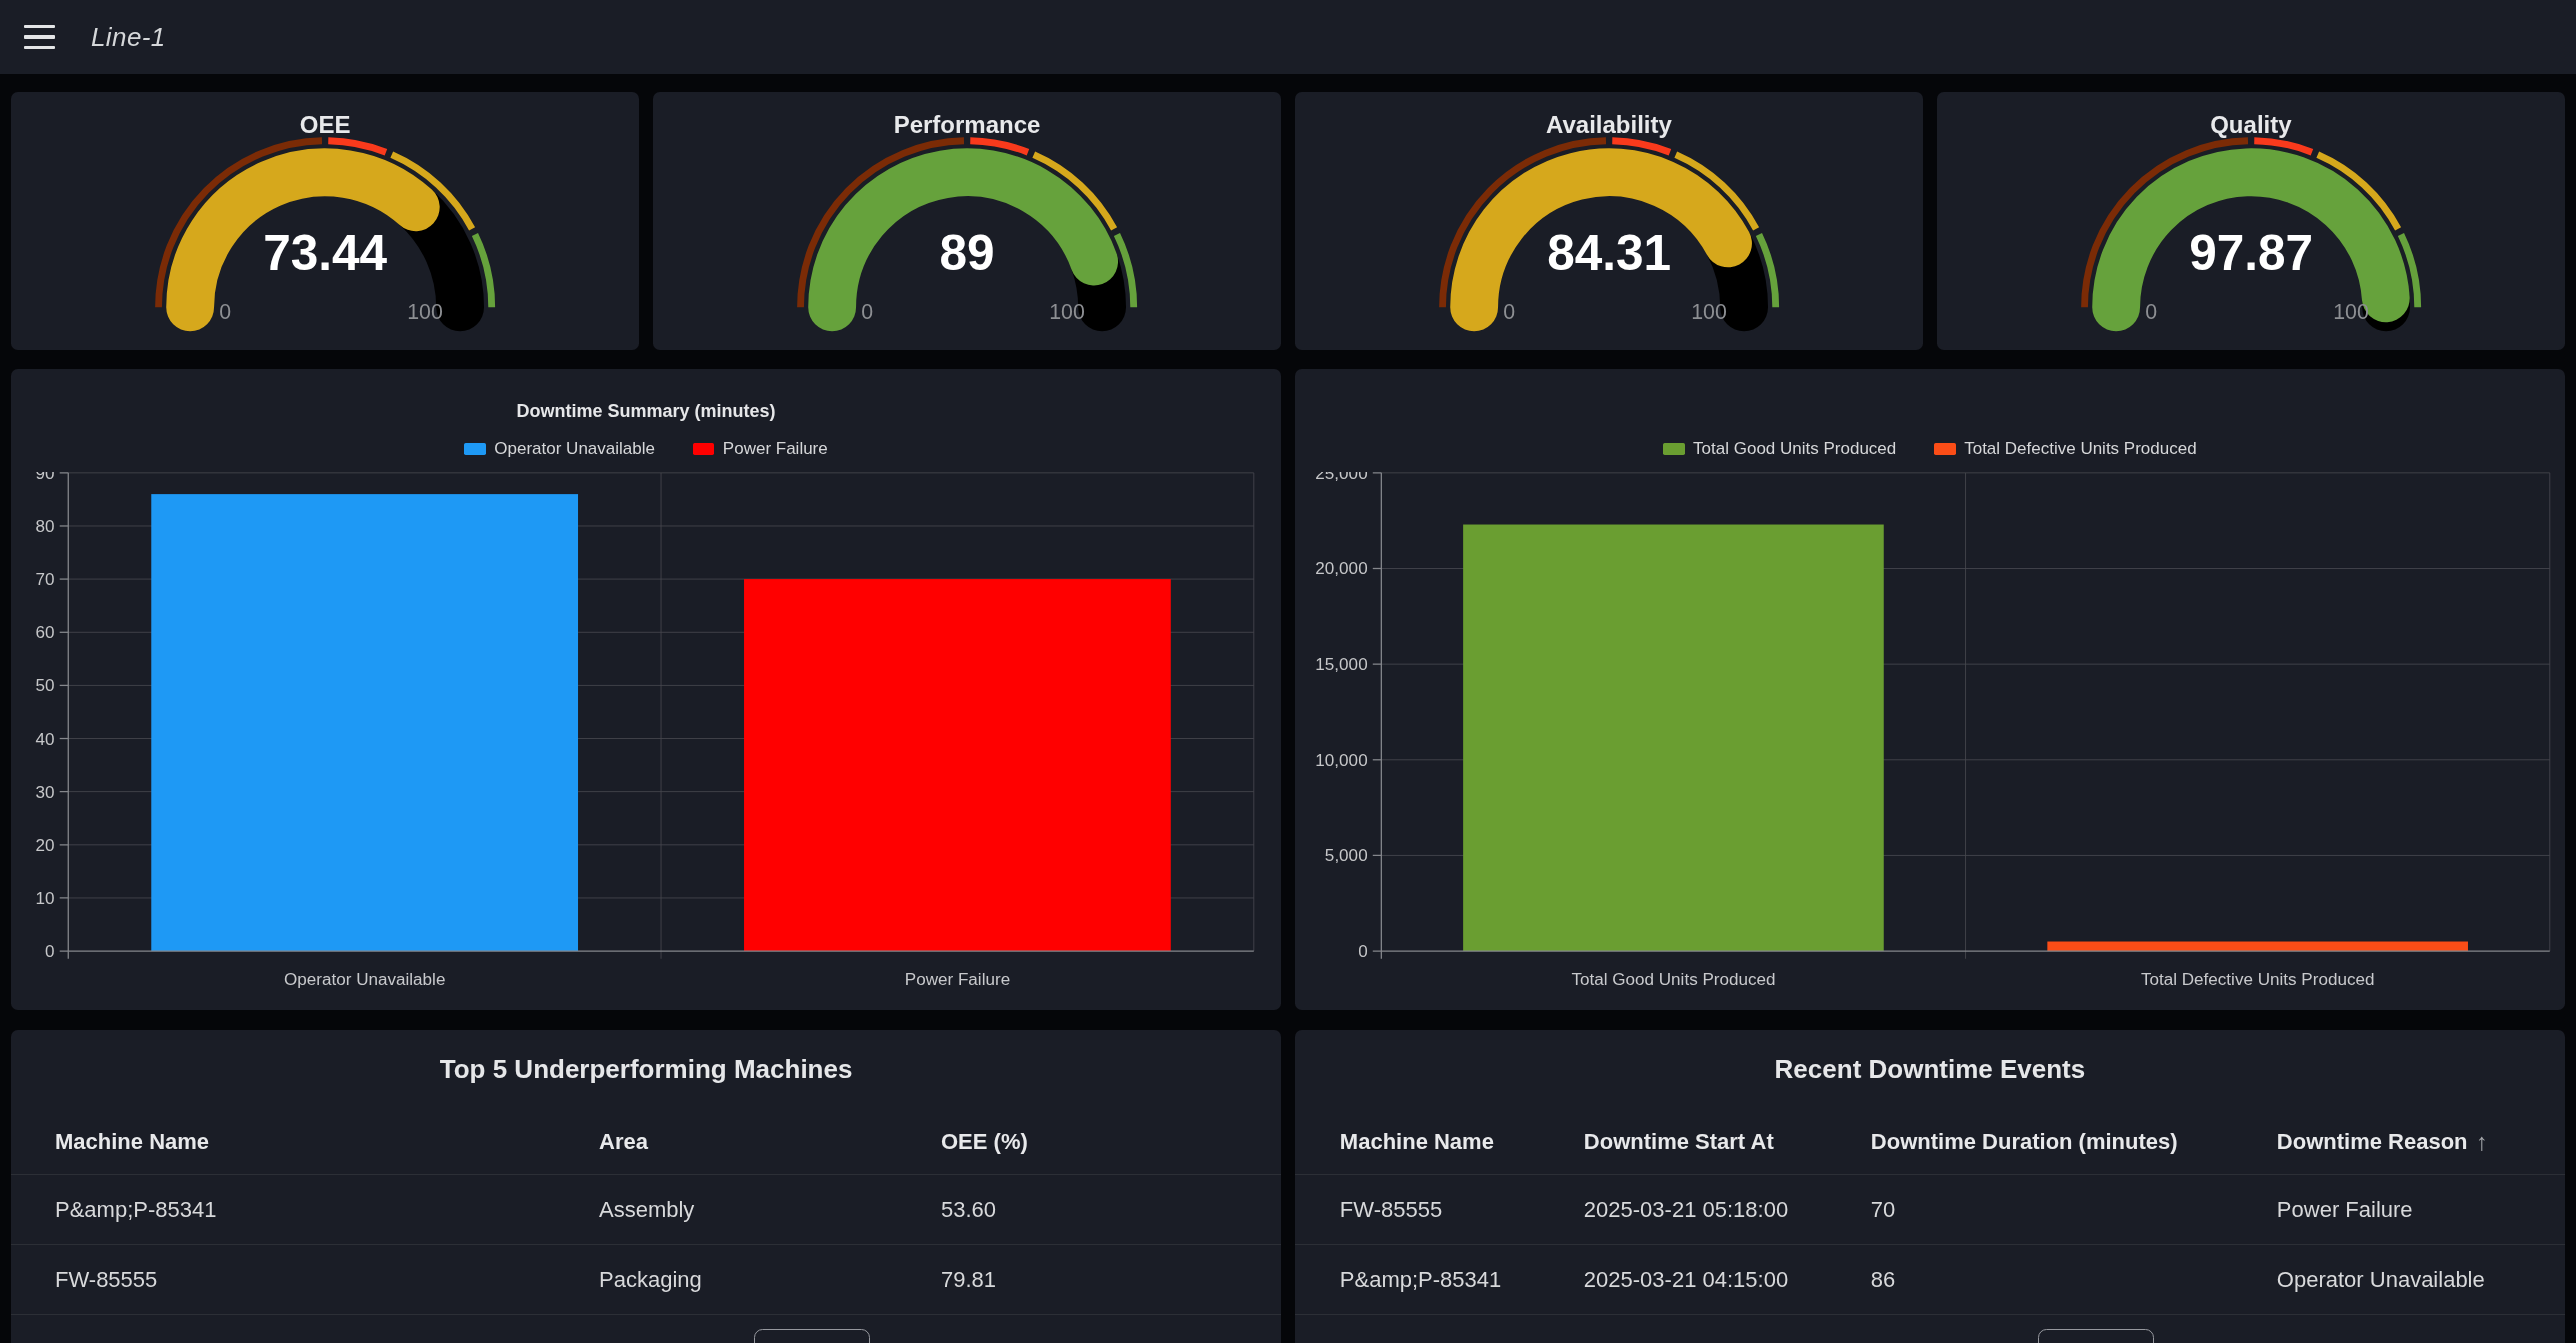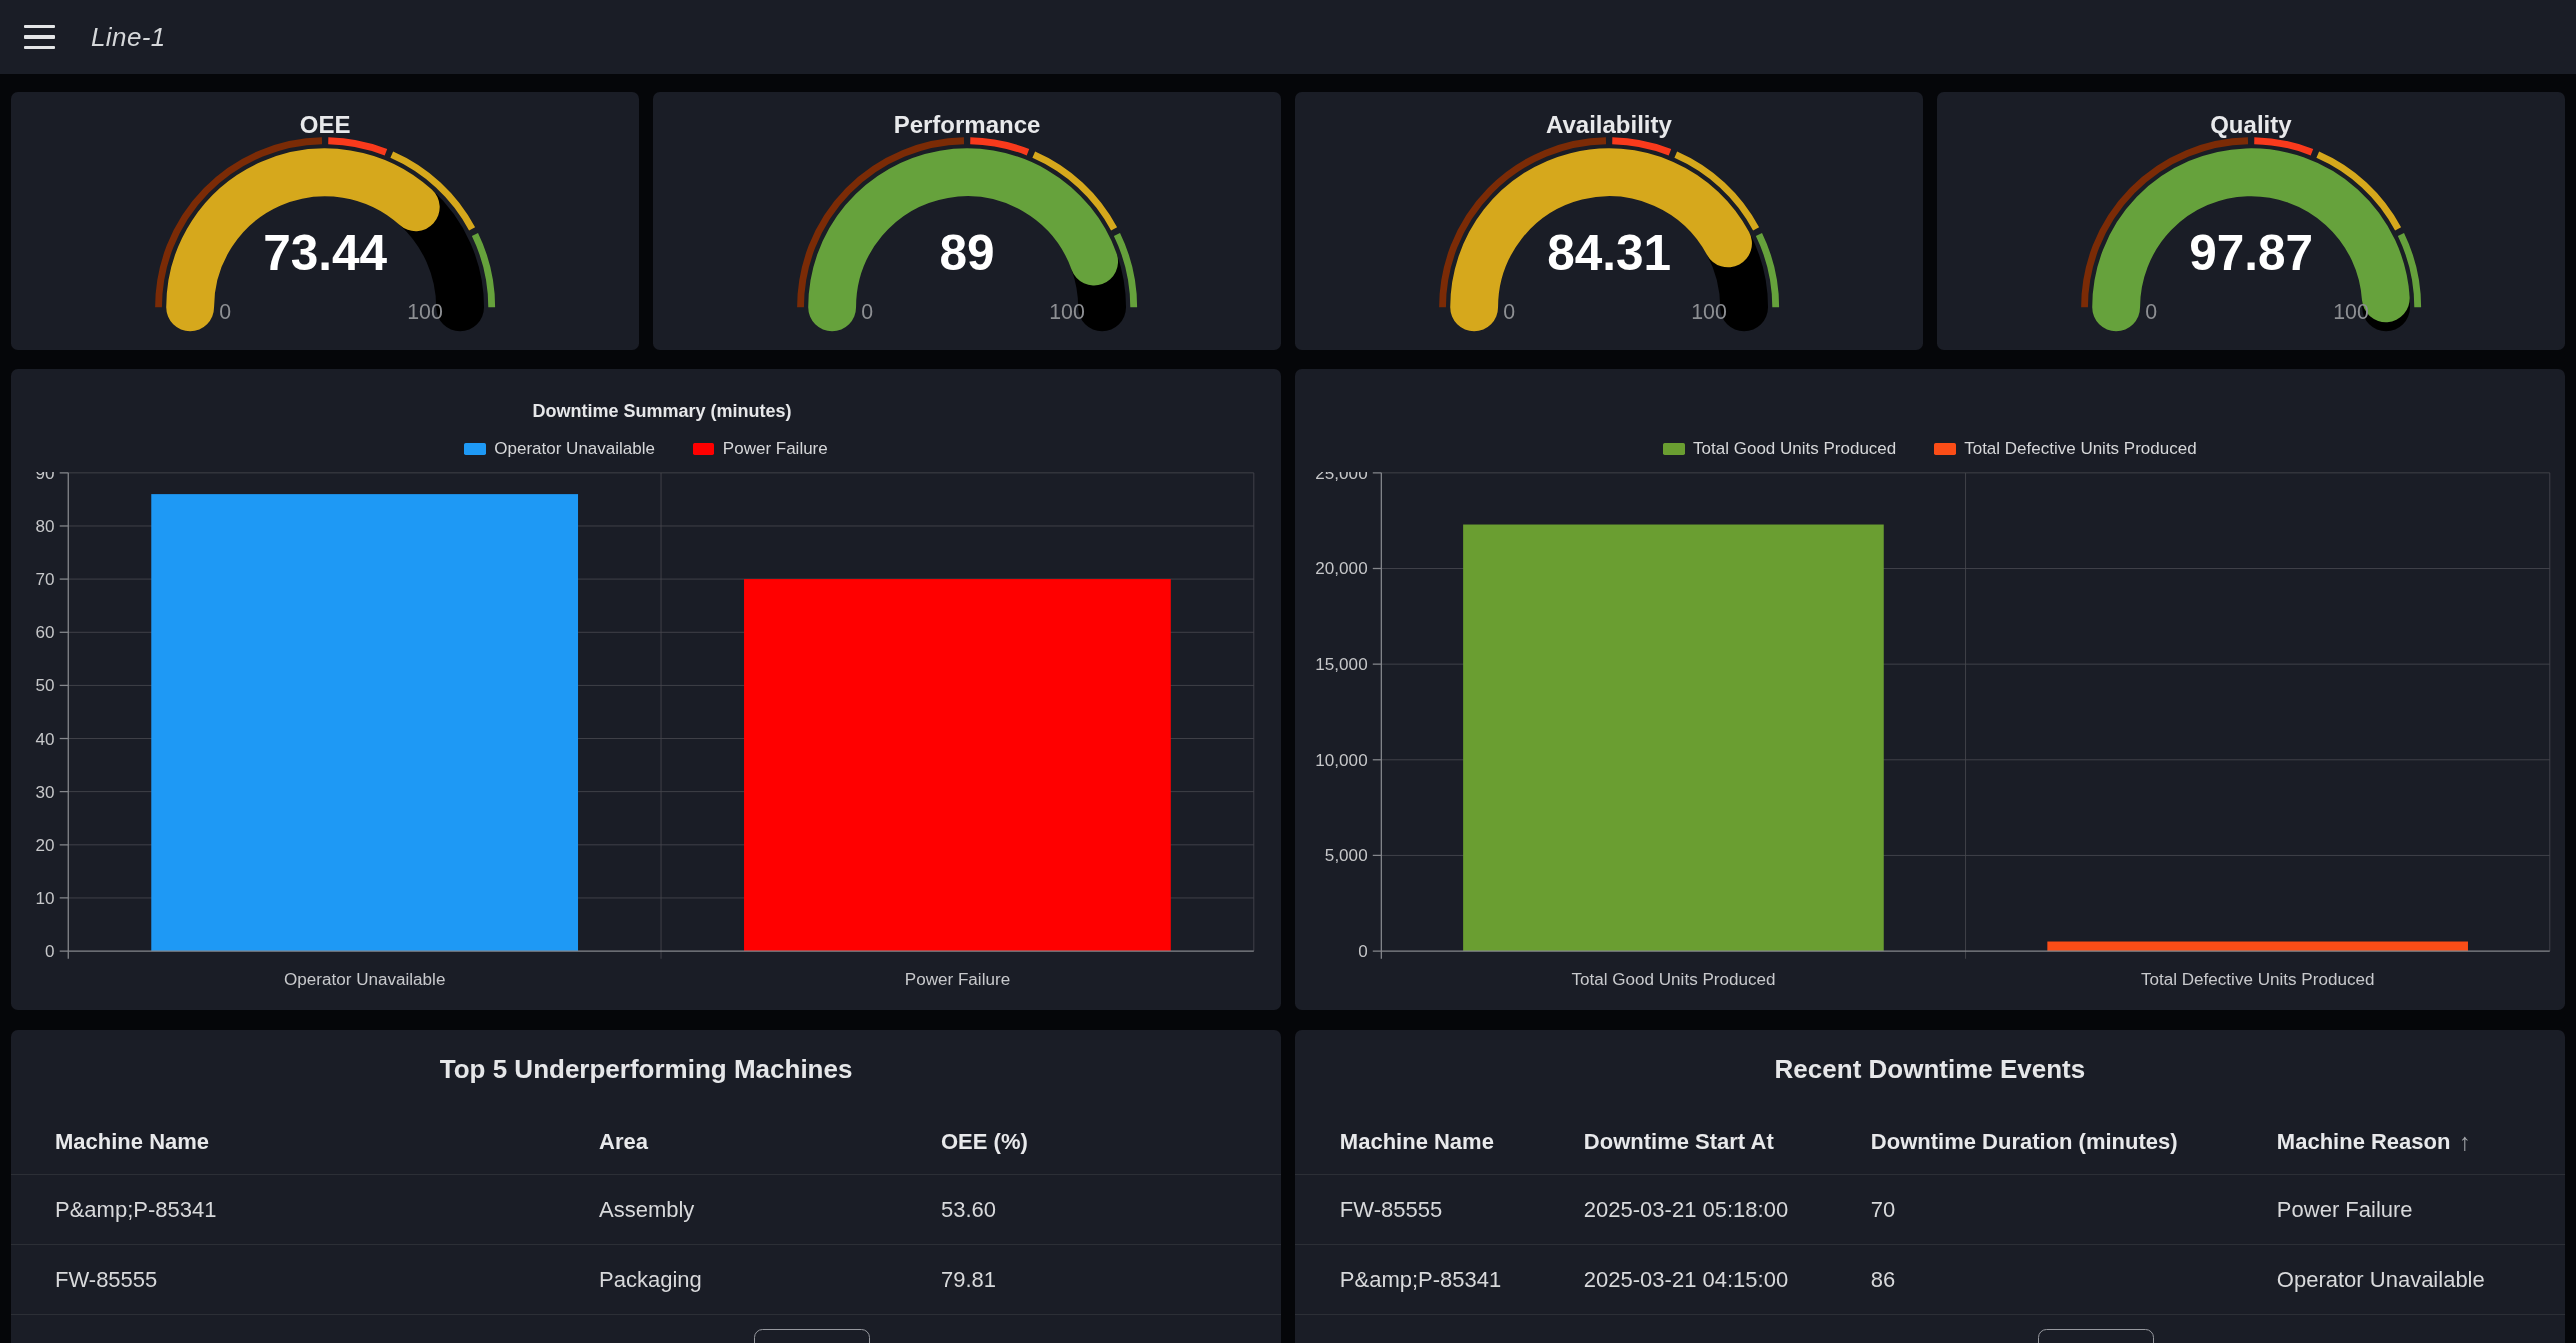--- a/index.html
+++ b/index.html
@@ -14,21 +14,21 @@
 
   .panel { background:#1A1D26; border-radius:6.8px; position:relative; }
 
   .row-gauges { position:absolute; top:92px; left:11px; right:11px; height:258px; display:flex; gap:13.7px; }
   .gauge-panel { flex:1; overflow:hidden; }
   .gauge-title { position:absolute; top:19px; left:0; width:100%; text-align:center; font-size:24px; font-weight:bold; color:#E8E9EB; z-index:2; }
   .gauge-svg-holder, .gauge-svg-holder svg { position:absolute; inset:0; width:100%; height:100%; }
 
   .row-charts { position:absolute; top:369px; left:11px; right:11px; height:641px; display:flex; gap:13.7px; }
   .chart-panel { flex:1; overflow:hidden; }
-  .chart-title { position:absolute; top:32px; left:0; width:100%; text-align:center; font-size:18px; font-weight:bold; color:#E6E7E9;margin-left:16px; }
+  .chart-title { position:absolute; top:32px; left:0; width:100%; text-align:center; font-size:18px; font-weight:bold; color:#E6E7E9; }
   .legend { position:absolute; top:70px; left:0; width:100%; display:flex; justify-content:center; align-items:center; gap:38px; }
   .legend-item { display:flex; align-items:center; gap:8.5px; cursor:pointer; }
   .legend-swatch { width:21.4px; height:12px; border-radius:1.7px; }
   .legend-label { font-size:17px; color:#D6D7D9; }
   .plot-holder { position:absolute; left:0; top:103px; width:100%; height:538px; }
   .plot-holder svg { width:100%; height:100%; font-family:"Liberation Sans", sans-serif; }
 
   .row-tables { position:absolute; top:1030px; left:11px; right:11px; height:342px; display:flex; gap:13.7px; }
   .table-panel { flex:1; overflow:hidden; }
   .tbl-title { height:79px; display:flex; align-items:center; justify-content:center; font-size:26px; font-weight:bold; color:#E6E7E9;text-align:right; }
@@ -252,21 +252,21 @@
         <div class="th">
           <span>Machine Name</span>
         </div>
         <div class="th">
           <span>Downtime Start At</span>
         </div>
         <div class="th">
           <span>Downtime Duration (minutes)</span>
         </div>
         <div class="th">
-          <span>Machine Reason</span>
+          <span>Downtime Reason</span>
           <span class="sort-arrow">↑</span>
         </div>
       </div>
     <div class="tbody">
         <div class="trow">
           <div>FW-85555</div>
           <div>2025-03-21 05:18:00</div>
           <div>70</div>
           <div>Power Failure</div>
         </div>

